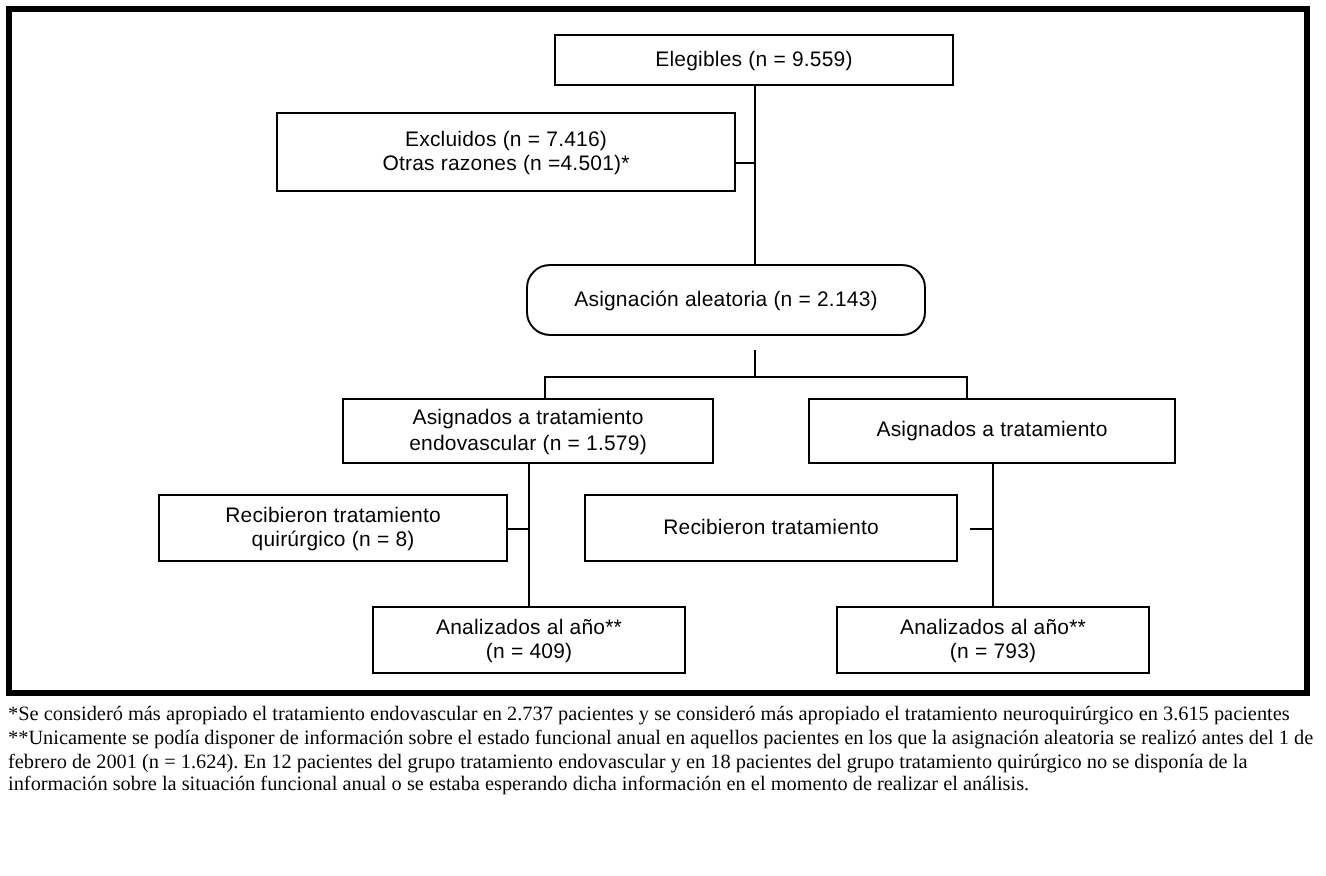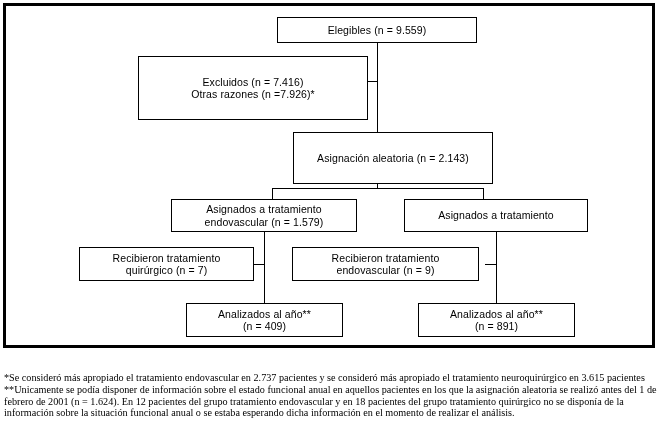--- a/index.html
+++ b/index.html
@@ -61,21 +61,21 @@
     background: #000000;
     z-index: 1;
   }
   .vline { width: 1px; }
   .hline { height: 1px; }
 
   
   .footnotes {
     position: absolute;
     left: 4px;
-    top: 372px;
+    top: 352px;
     width: 655px;
     font-family: "Liberation Serif", serif;
     font-size: 10.2px;
     line-height: 11.8px;
     color: #000000;
   }
   .footnotes p {
     margin: 0 0 0 0;
     text-align: left;
   }
@@ -105,56 +105,55 @@
     <div class="conn hline" style="left:247px; top:258px; width:12px;"></div>
 
     <div class="conn vline" style="left:490px; top:226px; height:72px;"></div>
 
     <div class="conn hline" style="left:479px; top:258px; width:12px;"></div>
 
     <div class="node" style="left:271px; top:11px; width:200px; height:26px;">
       <span class="ln">Elegibles (n = 9.559)</span>
     </div>
 
-    <div class="node" style="left:132px; top:50px; width:230px; height:64px;">
+    <div class="node" style="left:132px; top:50px; width:230px; height:40px;">
       <span class="ln">Excluidos (n = 7.416)</span>
-      <span class="ln">Otras razones (n =7.926)*</span>
+      <span class="ln">Otras razones (n =4.501)*</span>
     </div>
 
-    <div class="node" style="left:287px; top:126px; width:200px; height:52px;">
+    <div class="node" style="left:257px; top:126px; width:200px; height:36px;border-radius:12px;">
       <span class="ln">Asignación aleatoria (n = 2.143)</span>
     </div>
 
     <div class="node" style="left:165px; top:193px; width:186px; height:33px;">
       <span class="ln">Asignados a tratamiento</span>
       <span class="ln">endovascular (n = 1.579)</span>
     </div>
 
     <div class="node" style="left:398px; top:193px; width:184px; height:33px;">
       <span class="ln">Asignados a tratamiento</span>
     </div>
 
     <div class="node" style="left:73px; top:241px; width:175px; height:34px;">
       <span class="ln">Recibieron tratamiento</span>
-      <span class="ln">quirúrgico (n = 7)</span>
+      <span class="ln">quirúrgico (n = 8)</span>
     </div>
 
     <div class="node" style="left:286px; top:241px; width:187px; height:34px;">
       <span class="ln">Recibieron tratamiento</span>
-      <span class="ln">endovascular (n = 9)</span>
     </div>
 
     <div class="node" style="left:180px; top:297px; width:157px; height:34px;">
       <span class="ln">Analizados al año**</span>
       <span class="ln">(n = 409)</span>
     </div>
 
     <div class="node" style="left:412px; top:297px; width:157px; height:34px;">
       <span class="ln">Analizados al año**</span>
-      <span class="ln">(n = 891)</span>
+      <span class="ln">(n = 793)</span>
     </div>
 
   </div>
 
   <div class="footnotes">
     <p class="fn-1">*Se consideró más apropiado el tratamiento endovascular en 2.737 pacientes y se consideró más apropiado el tratamiento neuroquirúrgico en 3.615 pacientes</p>
     <p class="fn-2">**Unicamente se podía disponer de información sobre el estado funcional anual en aquellos pacientes en los que la asignación aleatoria se realizó antes del 1 de febrero de 2001 (n = 1.624). En 12 pacientes del grupo tratamiento endovascular y en 18 pacientes del grupo tratamiento quirúrgico no se disponía de la información sobre la situación funcional anual o se estaba esperando dicha información en el momento de realizar el análisis.</p>
   </div>
 
 </div>

